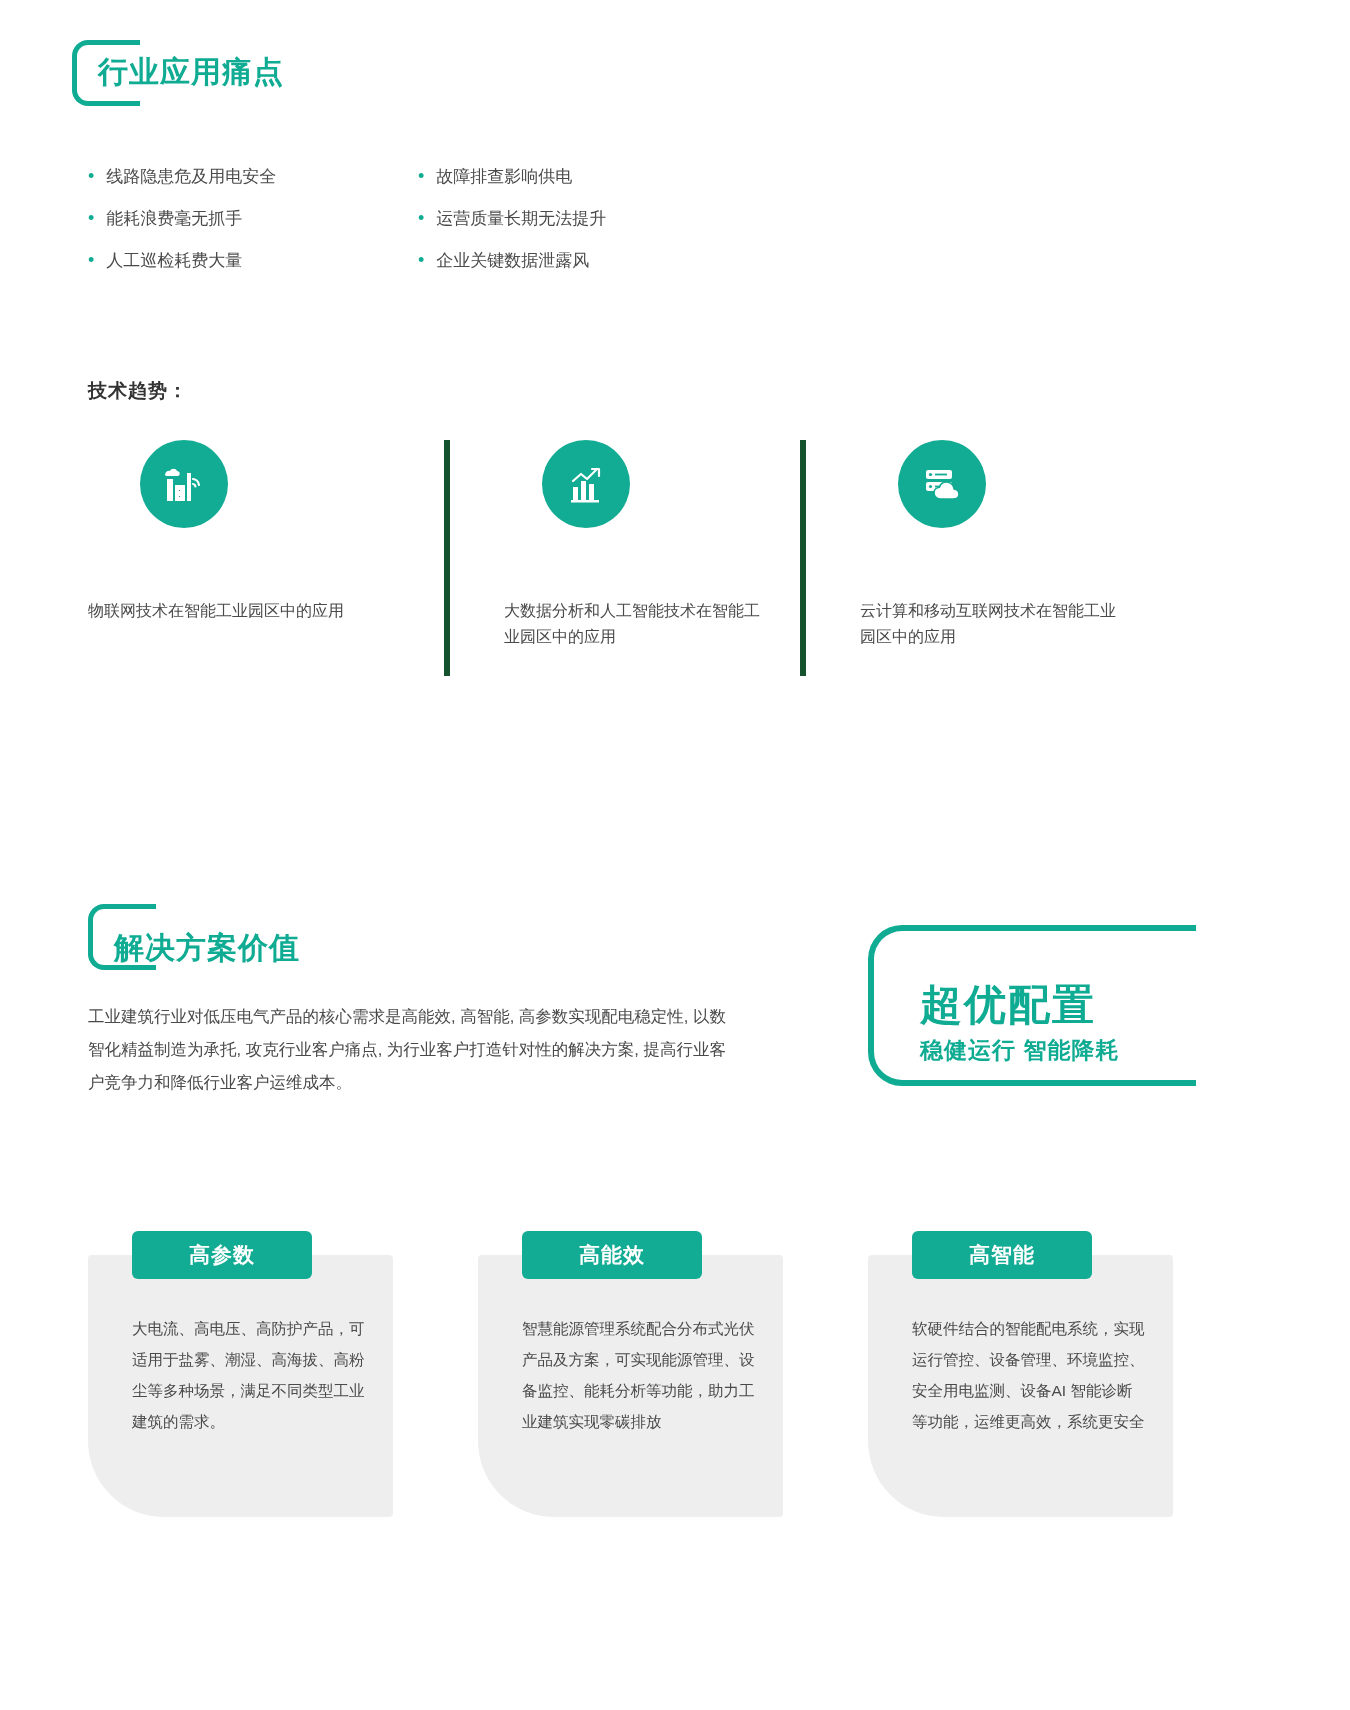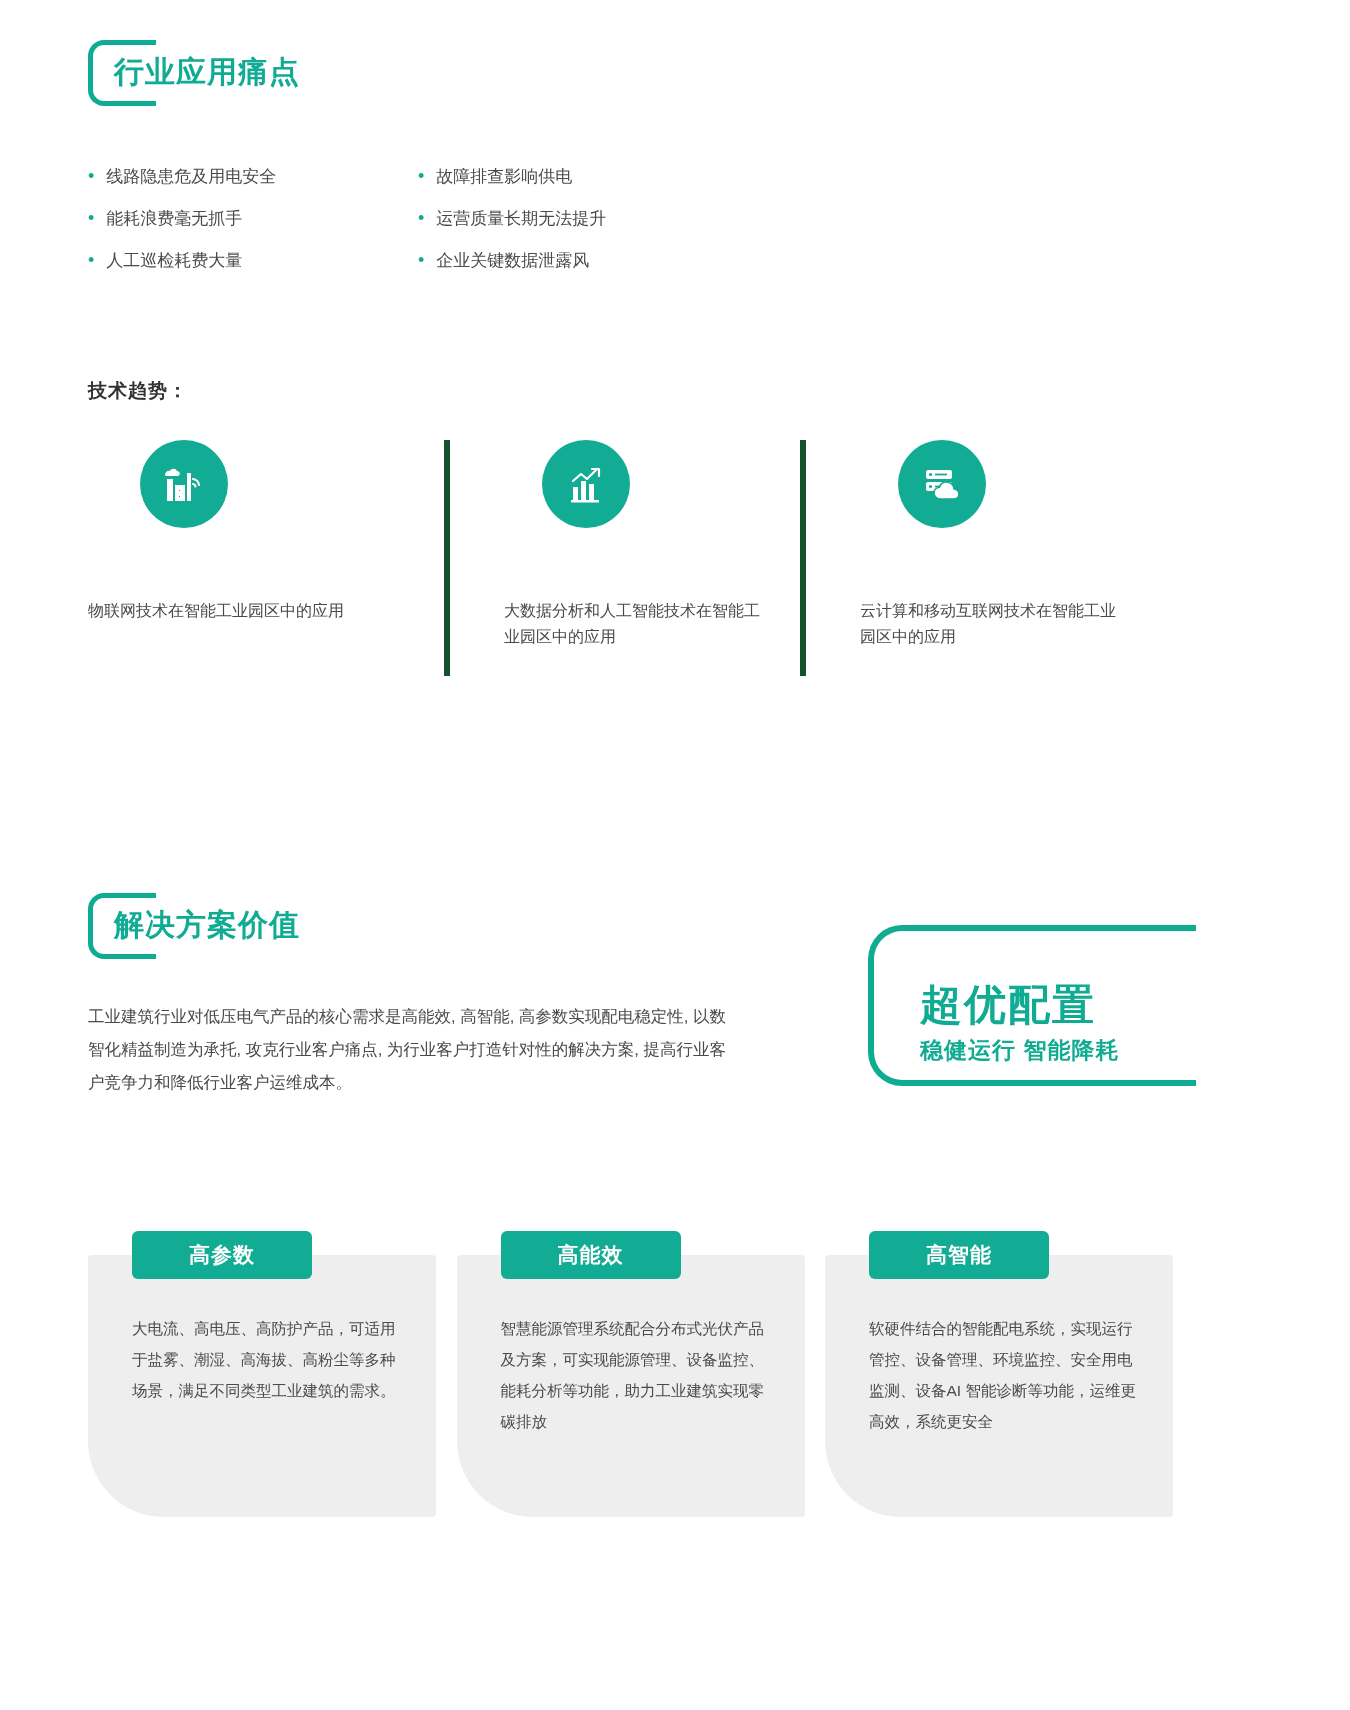--- a/index.html
+++ b/index.html
@@ -195,21 +195,21 @@
   
   #cards {
     position: absolute;
     left: 88px;
     top: 1255px;
     width: 1085px;
     display: flex;
     justify-content: space-between;
   }
   .card {
-    width: 348px;
+    width: 305px;
     height: 262px;
     background: #eeeeee;
     border-top-left-radius: 4px;
     border-top-right-radius: 4px;
     border-bottom-right-radius: 4px;
     border-bottom-left-radius: 76px;
     position: relative;
   }
   .card-tab {
     position: absolute;
@@ -233,21 +233,21 @@
     right: 26px;
     top: 58px;
     font-size: 15.5px;
     line-height: 2.0;
     color: #4a4a4a;
   }
 </style>
 </head>
 <body>
 
-<div class="section-head" style="left:88px; top:52px;text-align:right;">
+<div class="section-head" style="left:72px; top:52px;text-align:right;">
   <span class="bracket"></span>
   <span class="section-title" style="margin-left:26px;">行业应用痛点</span>
 </div>
 
 <div id="pain-list">
   <div class="pain-item">
     <span class="pain-dot">•</span>
     <span>线路隐患危及用电安全</span>
   </div>
   <div class="pain-item">
@@ -321,21 +321,21 @@
         <path d="M24 40c-4 0-7-2.6-7-6 0-3 2.4-5.4 5.4-5.7.9-3.2 3.8-5.3 7-5.3 4 0 7.3 3 7.7 6.9 2.8.4 4.9 2.6 4.9 5.3 0 3-2.7 4.8-6 4.8z" fill="#ffffff" stroke="#12ab93" stroke-width="1.6"></path>
       </svg>
     </div>
     <div class="tech-text">云计算和移动互联网技术在智能工业园区中的应用</div>
   </div>
 
 </div>
 
 <div class="section-head" style="left:88px; top:905px;">
   <span class="bracket"></span>
-  <span class="section-title" style="margin-left:26px;">解决方案价值</span>
+  <span class="section-title" style="margin-left:26px;margin-top:23px;">解决方案价值</span>
 </div>
 
 <div id="value-paragraph">工业建筑行业对低压电气产品的核心需求是高能效, 高智能, 高参数实现配电稳定性, 以数智化精益制造为承托, 攻克行业客户痛点, 为行业客户打造针对性的解决方案, 提高行业客户竞争力和降低行业客户运维成本。</div>
 
 <div id="badge">
   <div class="bk"></div>
   <div class="badge-main">超优配置</div>
   <div class="badge-sub">稳健运行 智能降耗</div>
 </div>
 

